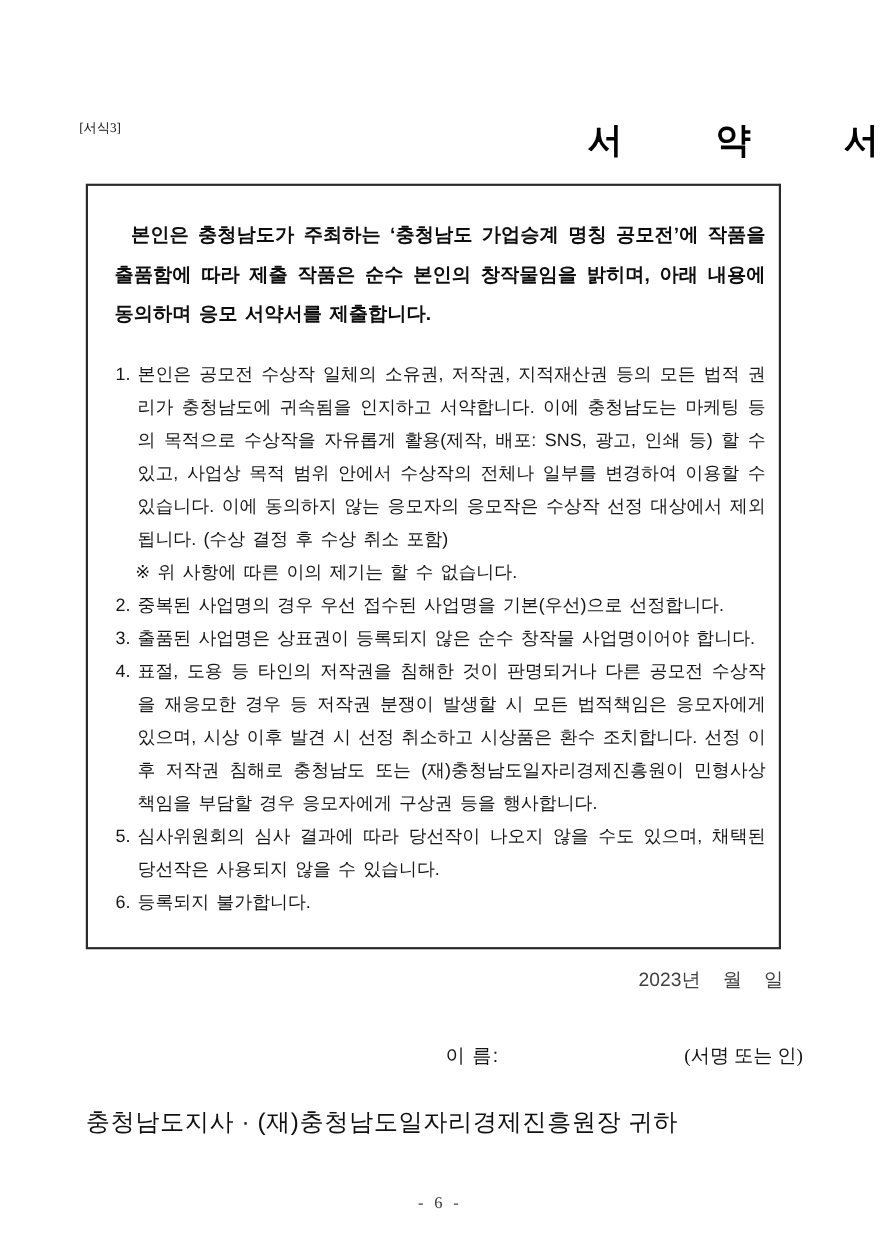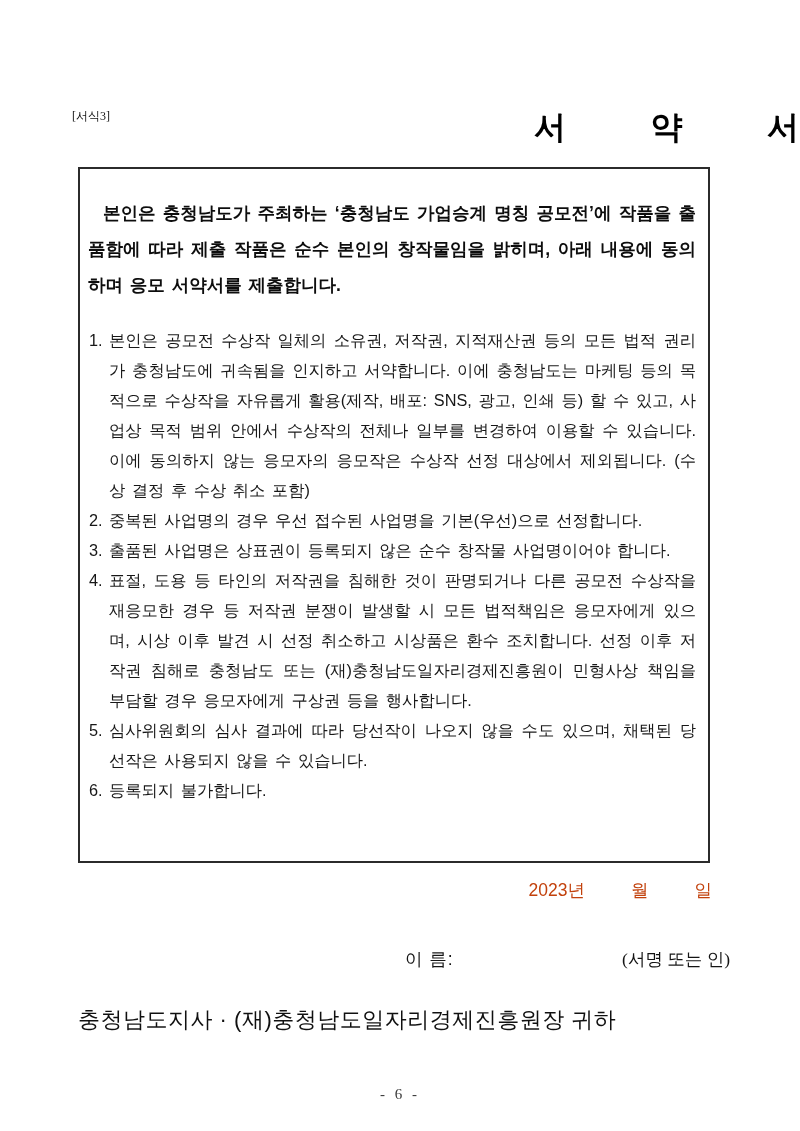--- a/index.html
+++ b/index.html
@@ -41,21 +41,21 @@
   }
 
   .pledge-box {
     position: absolute;
     left: 78px;
     top: 167px;
     width: 632px;
     height: 696px;
     border: 2px solid #2b2b2b;
     box-sizing: border-box;
-    padding: 26px 12px 0 8px;
+    padding: 26px 12px 0 24px;
   }
 
   .intro {
     font-size: 17.5px;
     font-weight: 700;
     line-height: 36px;
     text-align: justify;
     text-indent: 15px;
     word-spacing: 2px;
     color: #0d0d0d;
@@ -85,23 +85,23 @@
   .item .note {
     text-align: left;
     margin-left: -2px;
   }
 
   .date-line {
     position: absolute;
     top: 878px;
     right: 88px;
     display: flex;
-    gap: 46px;
+    gap: 20px;
     font-size: 17.5px;
-    color: #c2410c;
+    color: #404040;
   }
 
   .sign-line {
     position: absolute;
     top: 947px;
     left: 0;
     width: 100%;
     height: 26px;
     font-size: 17.5px;
     color: #141414;
@@ -150,20 +150,21 @@
   <div class="pledge-box">
 
     <div class="intro">본인은 충청남도가 주최하는 ‘충청남도 가업승계 명칭 공모전’에 작품을 출품함에 따라 제출 작품은 순수 본인의 창작물임을 밝히며, 아래 내용에 동의하며 응모 서약서를 제출합니다.</div>
 
     <div class="items">
 
       <div class="item">
         <span class="no">1.</span>
         <div class="txt">
           <span>본인은 공모전 수상작 일체의 소유권, 저작권, 지적재산권 등의 모든 법적 권리가 충청남도에 귀속됨을 인지하고 서약합니다. 이에 충청남도는 마케팅 등의 목적으로 수상작을 자유롭게 활용(제작, 배포: SNS, 광고, 인쇄 등) 할 수 있고, 사업상 목적 범위 안에서 수상작의 전체나 일부를 변경하여 이용할 수 있습니다. 이에 동의하지 않는 응모자의 응모작은 수상작 선정 대상에서 제외됩니다. (수상 결정 후 수상 취소 포함)</span>
+          <div class="note">※ 위 사항에 따른 이의 제기는 할 수 없습니다.</div>
         </div>
       </div>
 
       <div class="item">
         <span class="no">2.</span>
         <div class="txt">중복된 사업명의 경우 우선 접수된 사업명을 기본(우선)으로 선정합니다.</div>
       </div>
 
       <div class="item">
         <span class="no">3.</span>

